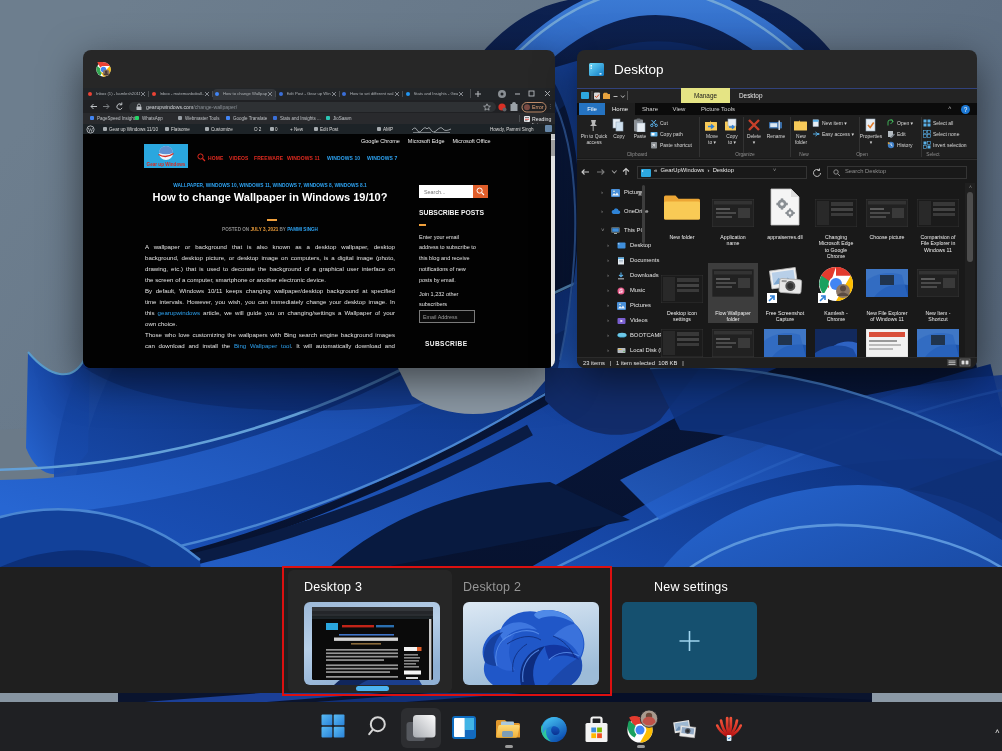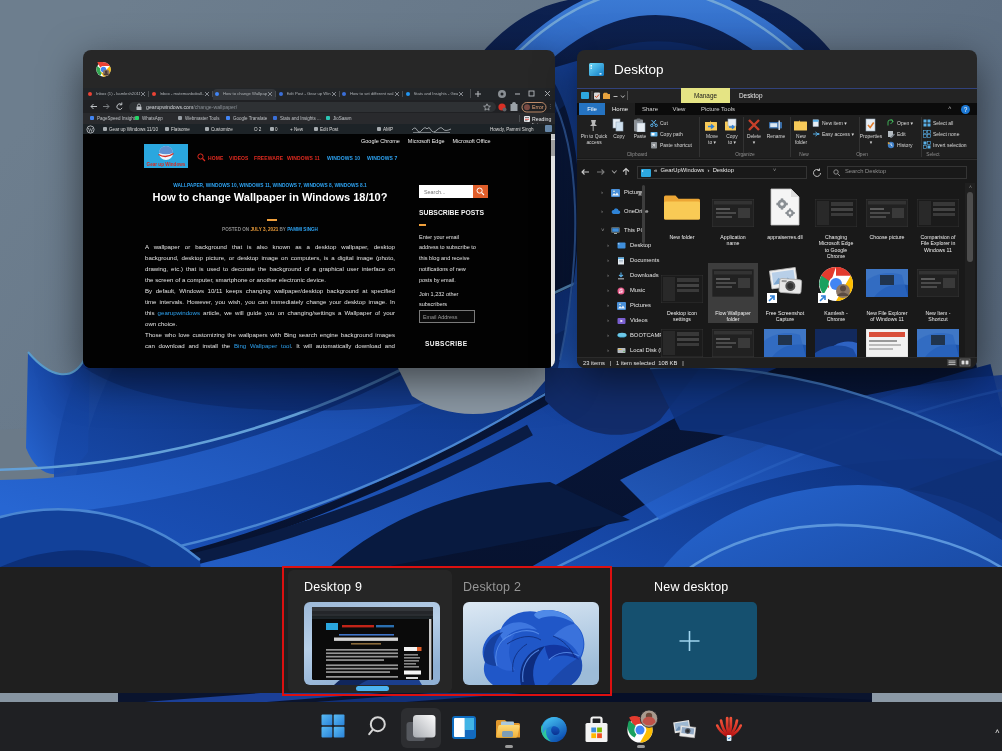--- a/index.html
+++ b/index.html
@@ -290,21 +290,21 @@
           <path d="M5.5,5.5 L8,8" stroke="#e02b20" stroke-width="1.2"></path>
         </svg>
     <div class="abs mnu" style="left:125px;top:66.5px;color:#e02b20;">HOME</div>
     <div class="abs mnu" style="left:146px;top:66.5px;color:#e02b20;">VIDEOS</div>
     <div class="abs mnu" style="left:171px;top:66.5px;color:#e02b20;">FREEWARE</div>
     <div class="abs mnu" style="left:204px;top:66.5px;color:#e02b20;">WINDOWS 11</div>
     <div class="abs mnu" style="left:244px;top:66.5px;color:#2ea3f2;">WINDOWS 10</div>
     <div class="abs mnu" style="left:284px;top:66.5px;color:#2ea3f2;">WINDOWS 7</div>
 
     <div class="abs" style="left:62px;top:95px;width:250px;text-align:center;font-size:4.8px;font-weight:bold;color:#2ea3f2;">WALLPAPER, WINDOWS 10, WINDOWS 11, WINDOWS 7, WINDOWS 8, WINDOWS 8.1</div>
-    <div class="abs" style="left:62px;top:102.5px;width:250px;text-align:center;font-size:11px;font-weight:bold;color:#fff;">How to change Wallpaper in Windows 18/10?</div>
+    <div class="abs" style="left:62px;top:102.5px;width:250px;text-align:center;font-size:11px;font-weight:bold;color:#fff;">How to change Wallpaper in Windows 19/10?</div>
     <div class="abs" style="left:183.5px;top:130.5px;width:10px;height:2px;background:#f0a03c;"></div>
     <div class="abs" style="left:62px;top:139px;width:250px;text-align:center;font-size:4.6px;color:#8a8a8a;font-weight:bold;">POSTED ON <span style="color:#f0a03c">JULY 3, 2021</span> BY <span style="color:#2ea3f2">PAMMI SINGH</span></div>
 
     <div class="para" style="top:153px;">A wallpaper or background that is also known as a desktop wallpaper, desktop<br>background, desktop picture, or desktop image on computers, is a digital image (photo,<br>drawing, etc.) that is used to decorate the background of a graphical user interface on<br><span class="plast" style="display:block;text-align:left;">the screen of a computer, smartphone or another electronic device.</span></div>
     <div class="para" style="top:197px;">By default, Windows 10/11 keeps changing wallpaper/desktop background at specified<br>time intervals. However, you wish, you can immediately change your desktop image. In<br>this <span style="color:#2ea3f2">gearupwindows</span> article, we will guide you on changing/settings a Wallpaper of your<br><span class="plast" style="display:block;text-align:left;">own choice.</span></div>
     <div class="para" style="top:241px;">Those who love customizing the wallpapers with Bing search engine background images<br>can download and install the <span style="color:#2ea3f2">Bing Wallpaper tool</span>. It will automatically download and</div>
 
     <div class="abs" style="left:336px;top:97px;width:54px;height:13px;background:#fff;"></div>
     <div class="abs" style="left:341px;top:100.5px;font-size:5.4px;color:#757575;">Search...</div>
     <div class="abs" style="left:390px;top:97px;width:15px;height:13px;background:#e05e2a;"></div>
@@ -890,23 +890,23 @@
           <rect x="1.5" y="5.9" width="7" height="1" fill="#bbb"></rect>
           <rect x="13" y="1" width="10" height="7" fill="#2a2a2a" stroke="#777" stroke-width="0.8"></rect>
           <rect x="14.5" y="2.5" width="3" height="4" fill="#ddd"></rect>
           <rect x="18.5" y="2.5" width="3" height="4" fill="#ddd"></rect>
         </svg>
   </div>
 </div>
 
 <div id="band">
   <div class="abs" style="left:288px;top:3px;width:164px;height:123px;background:rgba(255,255,255,.035);border-radius:6px;"></div>
-  <div class="dlabel" style="left:304px;top:13px;">Desktop 9</div>
+  <div class="dlabel" style="left:304px;top:13px;">Desktop 3</div>
   <div class="dlabel" style="left:463px;top:13px;color:#969696;">Desktop 2</div>
-  <div class="dlabel" style="left:654px;top:13px;">New desktop</div>
+  <div class="dlabel" style="left:654px;top:13px;">New settings</div>
 
   <div class="thumb" id="thumb1" style="left:304px;top:35px;">
     <svg width="136" height="83">
       <defs>
         <linearGradient id="t1bg" x1="0" y1="0" x2="0.4" y2="1">
           <stop offset="0" stop-color="#9db9d8"></stop>
               <stop offset="0.5" stop-color="#b7cfe8"></stop>
               <stop offset="1" stop-color="#8fb0d4"></stop>
         </linearGradient>
       </defs>

